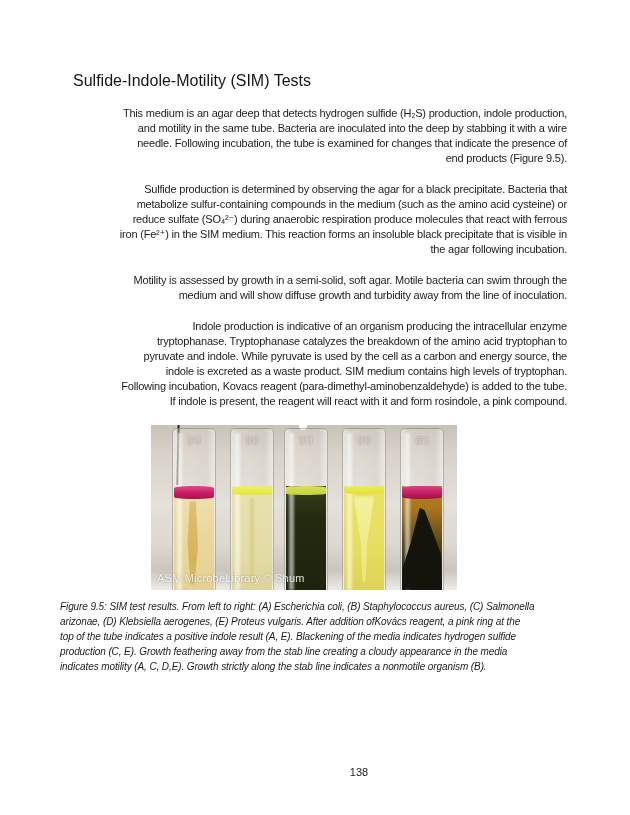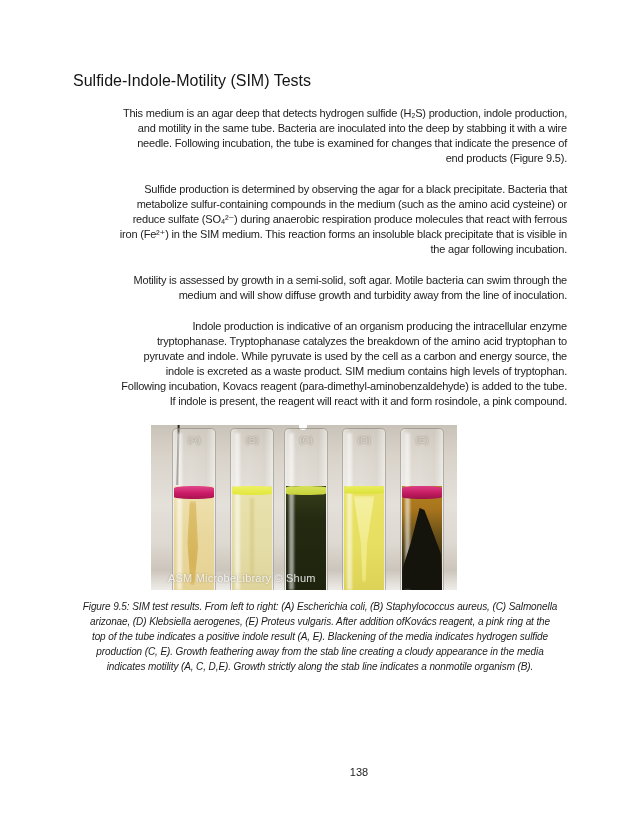--- a/index.html
+++ b/index.html
@@ -43,23 +43,23 @@
   .t-a .feather{left:28%;width:38%;top:15px;bottom:5px;opacity:0.85;
         background:linear-gradient(180deg,#dcbd67,#d2ae4f 70%,#d8b75d);
         clip-path:polygon(30% 0,70% 0,85% 55%,60% 100%,35% 100%,15% 50%);}
   .t-b .feather{left:46%;width:8%;top:12px;bottom:12px;opacity:0.7;background:#d6cb86;filter:blur(1px);}
   .t-d .feather{left:18%;width:64%;top:10px;bottom:8px;opacity:0.9;
         background:linear-gradient(180deg,#f6f2a8,#efe87f);
         clip-path:polygon(10% 0,90% 0,62% 55%,56% 100%,44% 100%,38% 55%);}
   .plume{position:absolute;z-index:3;left:0;right:0;top:13px;bottom:0;background:#14140d;
         filter:blur(1px);
         clip-path:polygon(44% 10%,56% 12%,70% 28%,97% 60%,100% 100%,0 100%,0 78%,22% 48%,36% 24%);}
-  .watermark{position:absolute;left:17px;bottom:6px;z-index:6;font-size:11px;
+  .watermark{position:absolute;left:6px;bottom:6px;z-index:6;font-size:11px;
         color:rgba(255,255,255,0.82);text-shadow:0 0 2px rgba(80,75,65,0.5);letter-spacing:0.2px;}
-  .caption{margin-left:-13px;width:520px;text-align:center;font-style:italic;
+  .caption{margin-left:-13px;width:520px;text-align:left;font-style:italic;
         font-size:10px;line-height:15px;letter-spacing:-0.1px;white-space:pre;color:#1c1c1c;}
   .pagenum{position:absolute;top:766px;left:0;width:630px;text-align:center;
         font-size:11px;color:#1c1c1c;padding-left:44px;}
 </style>
 </head>
 <body>
 
 <div class="page">
   <div class="content">
 

